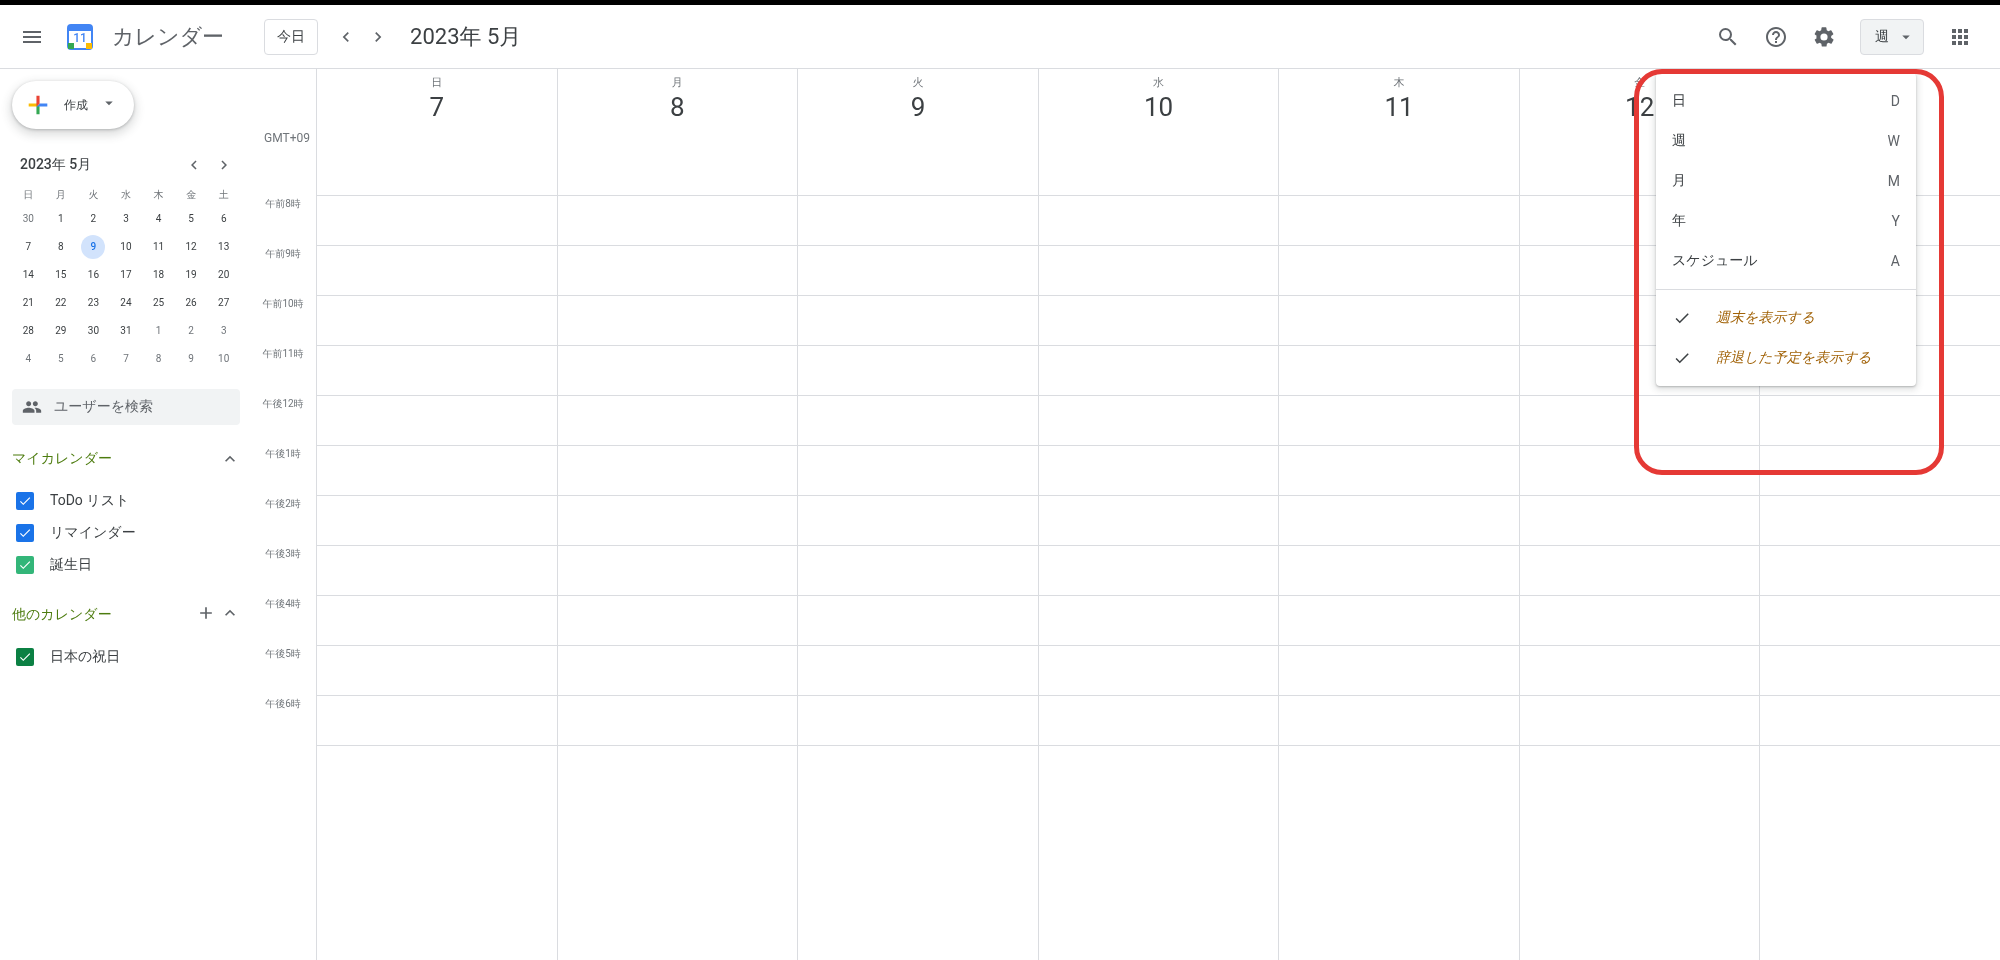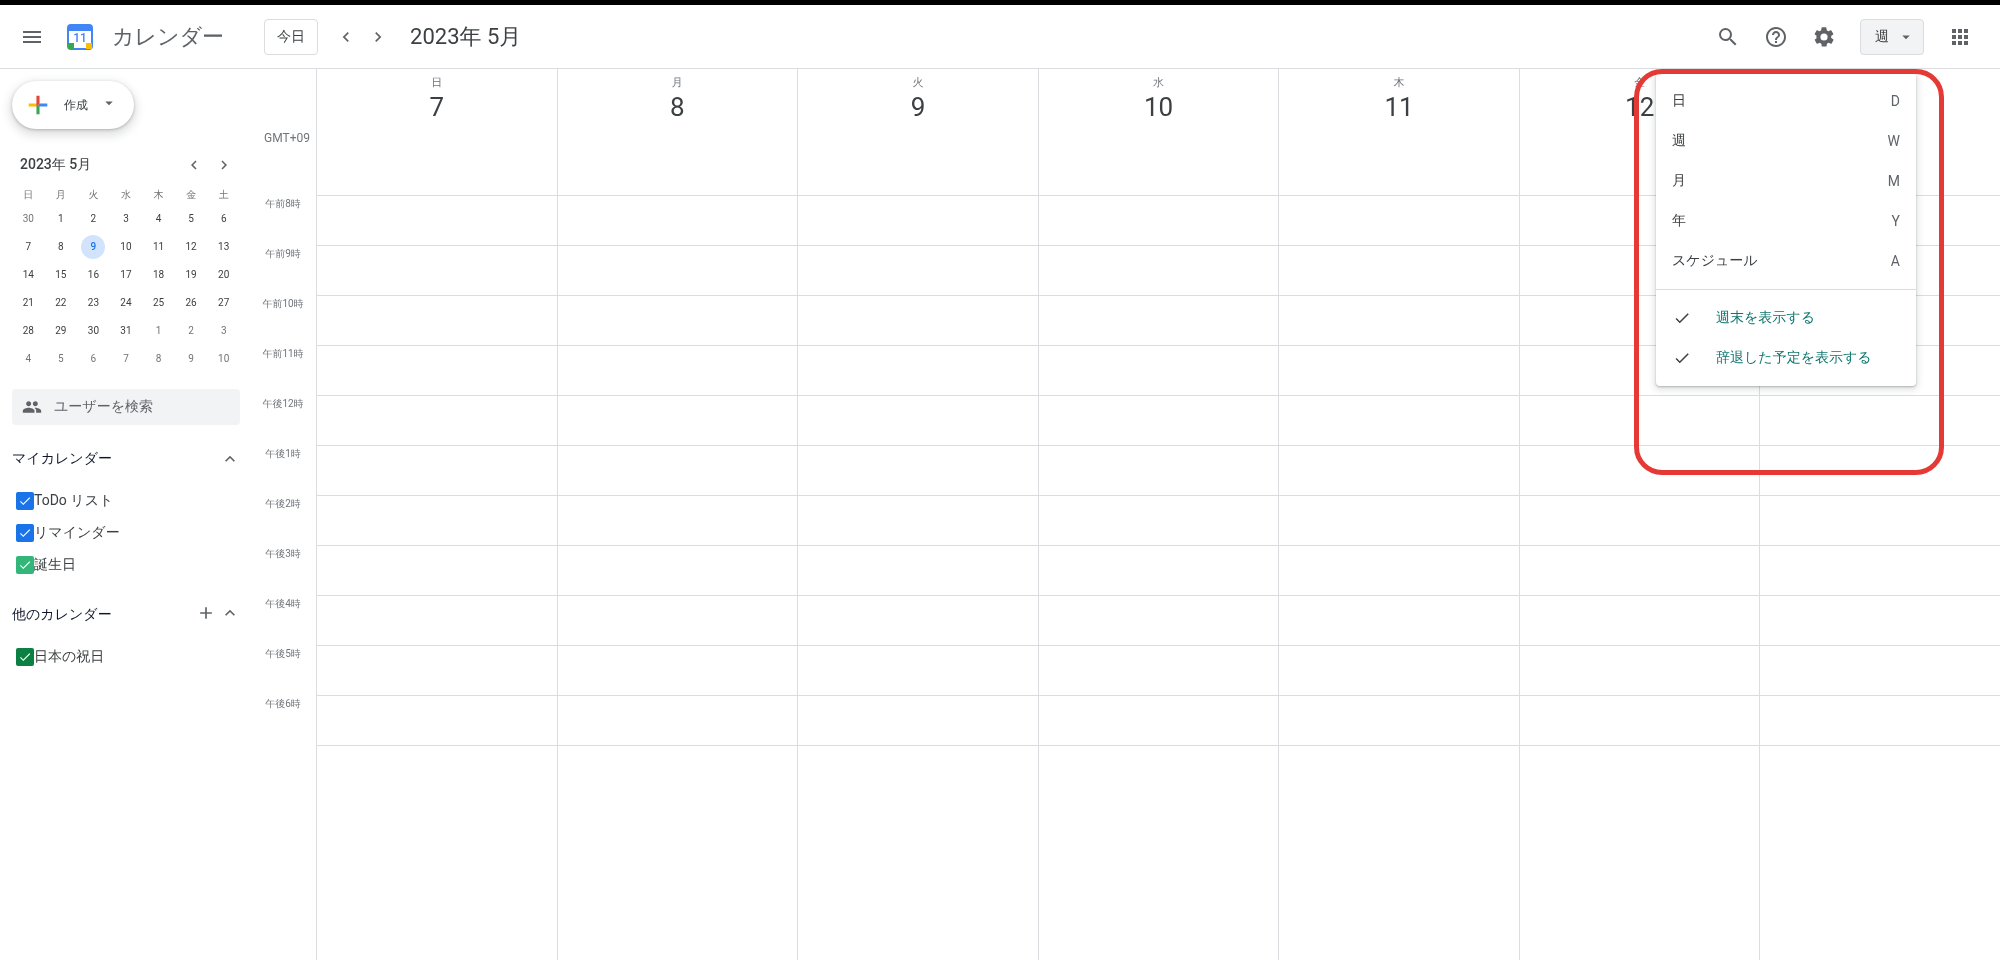--- a/index.html
+++ b/index.html
@@ -30,44 +30,44 @@
   .mini-nav { display:flex; gap:6px;}
   .mini-nav-btn { width:24px; height:24px; display:flex; align-items:center; justify-content:center; cursor:pointer; color:#5f6368; border-radius:50%;}
   .mini-grid { display: grid; grid-template-columns: repeat(7, 1fr); text-align: center; }
   .mini-dow { font-size: 10px; color: #70757a; height: 20px; line-height: 20px; }
   .mini-day { font-size: 10px; color: #3c4043; height: 28px; display:flex; align-items:center; justify-content:center;}
   .mini-day.other { color: #70757a; }
   .mini-day > span { width:24px; height:24px; line-height:24px; border-radius:50%; display:inline-block;}
   .mini-day.today > span { background:#d2e3fc; color:#1a73e8; font-weight:500;}
   .search-people { margin-top: 16px; height: 36px; background: #f1f3f4; border-radius: 4px; display:flex; align-items:center; padding:0 10px; gap:12px; color:#5f6368; font-size:14px; cursor:text;}
   .section-head { display:flex; align-items:center; justify-content:space-between; height:36px; margin-top:16px; cursor:pointer;}
-  .section-title { font-size:14px; color:#0f172a;}
+  .section-title { font-size:14px; color:#4d7c0f;}
   .section-actions { display:flex; gap:4px; }
   .cal-list { margin-top: 8px; }
-  .cal-item { display:flex; align-items:center; height:32px; gap:0; padding-left:4px;}
+  .cal-item { display:flex; align-items:center; height:32px; gap:16px; padding-left:4px;}
   .cal-check { width:18px; height:18px; border-radius:2px; display:flex; align-items:center; justify-content:center; color:#fff;}
   .cal-label { font-size:14px; color:#3c4043;}
   .main { flex:1; position:relative; overflow:hidden; }
   .week-head { display:flex; height:84px; }
   .tz-cell { width:60px; display:flex; align-items:flex-start; justify-content:flex-end; padding:62px 6px 0 0; font-size:12px; color:#70757a;}
   .day-head { flex:1; text-align:center; border-left:1px solid #dadce0;}
   .dow { font-size:11px; color:#70757a; margin-top:6px;}
   .dom { font-size:26px; color:#3c4043; margin-top:2px;}
   .time-grid { display:flex; height: calc(100% - 84px); overflow-y: hidden; position: relative;}
   .time-col { width:60px; }
   .time-label { height:50px; text-align:center; padding-right:6px; font-size:10px; color:#70757a; position:relative; top:-6px;}
   .time-label.first { top: -14px; }
   .grid-cols { flex:1; display:flex; position:relative;}
   .day-col { flex:1; border-left:1px solid #dadce0;}
   .hour-line { position:absolute; left:0; right:0; height:1px; background:#dadce0;}
   .dropdown { position:absolute; top:4px; right:84px; width:260px; background:#fff; border-radius:4px; box-shadow:0 2px 6px 2px rgba(60,64,67,.15), 0 1px 2px rgba(60,64,67,.3); padding:8px 0; z-index:10;}
   .dd-item { height:40px; display:flex; align-items:center; padding:0 16px; font-size:14px; color:#3c4043; cursor:pointer; justify-content:space-between;}
   .dd-key { color:#5f6368; font-size:14px;}
   .dd-sep { height:1px; background:#dadce0; margin:8px 0;}
-  .dd-check-item { height:40px; display:flex; align-items:center; padding:0 16px; font-size:14px; color:#0f766e; cursor:pointer; gap:24px;}
+  .dd-check-item { height:40px; display:flex; align-items:center; padding:0 16px; font-size:14px; color:#a16207; cursor:pointer; gap:24px;font-style:italic;}
   .dd-check { width:20px; display:flex; justify-content:center; color:#3c4043;}
   .highlight-box { position:absolute; top:0; right:56px; width:310px; height:406px; border:5px solid #e53935; border-radius:28px; z-index:20; pointer-events:none;}
 </style>
 </head>
 <body>
 
 <div class="topbar-black"></div>
 
 <div class="header">
   <div class="icon-btn">

